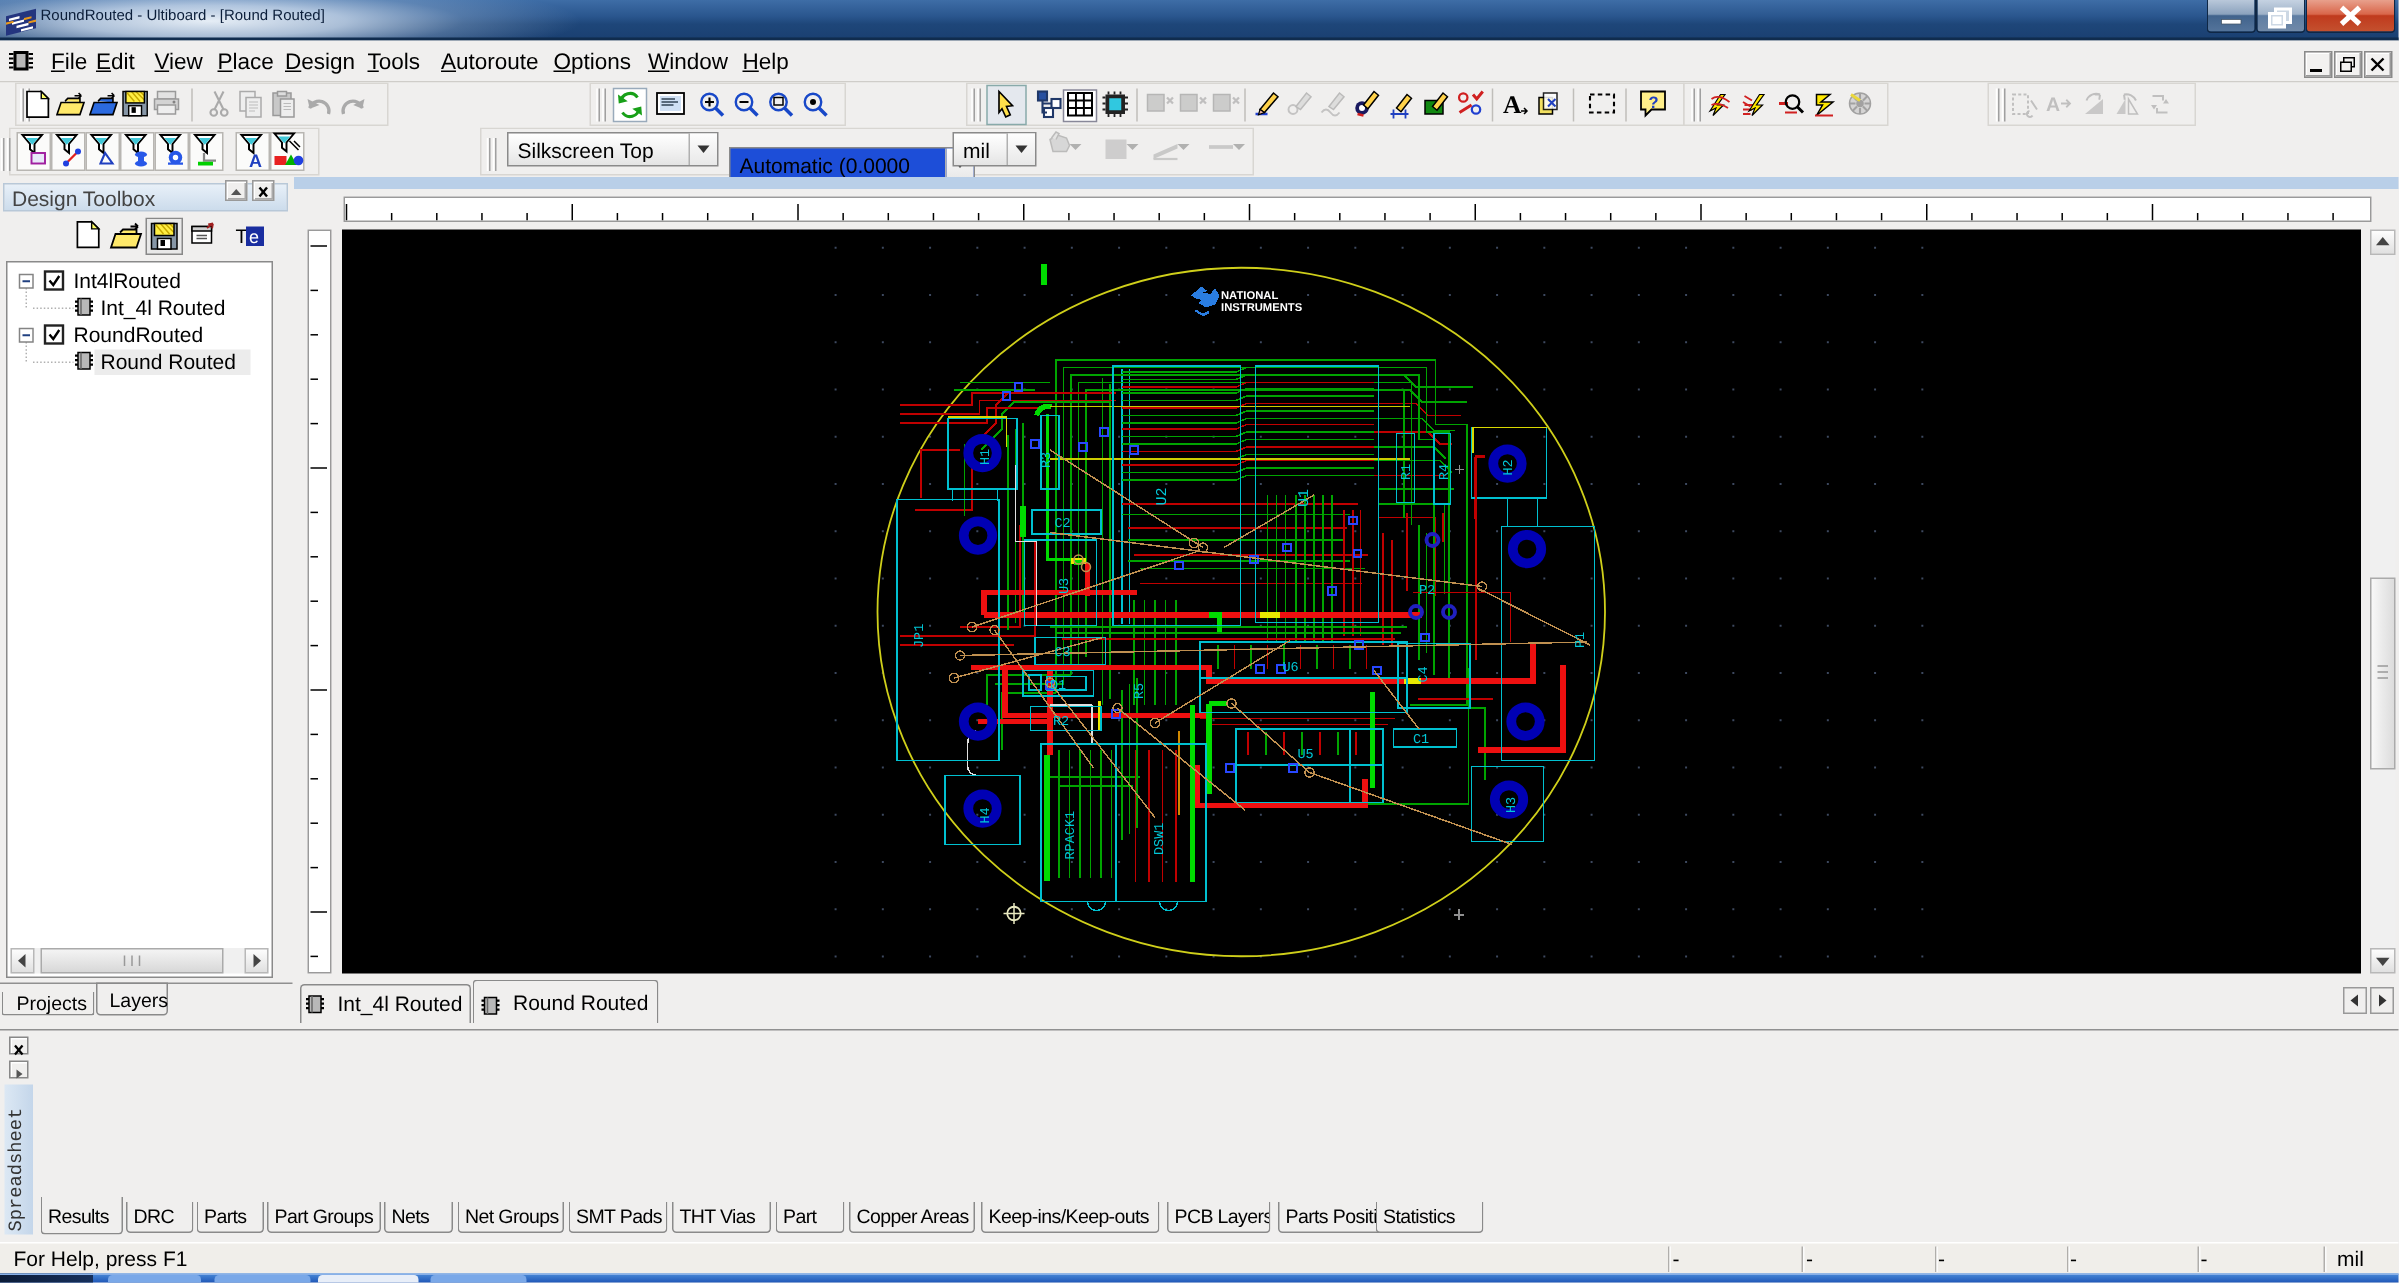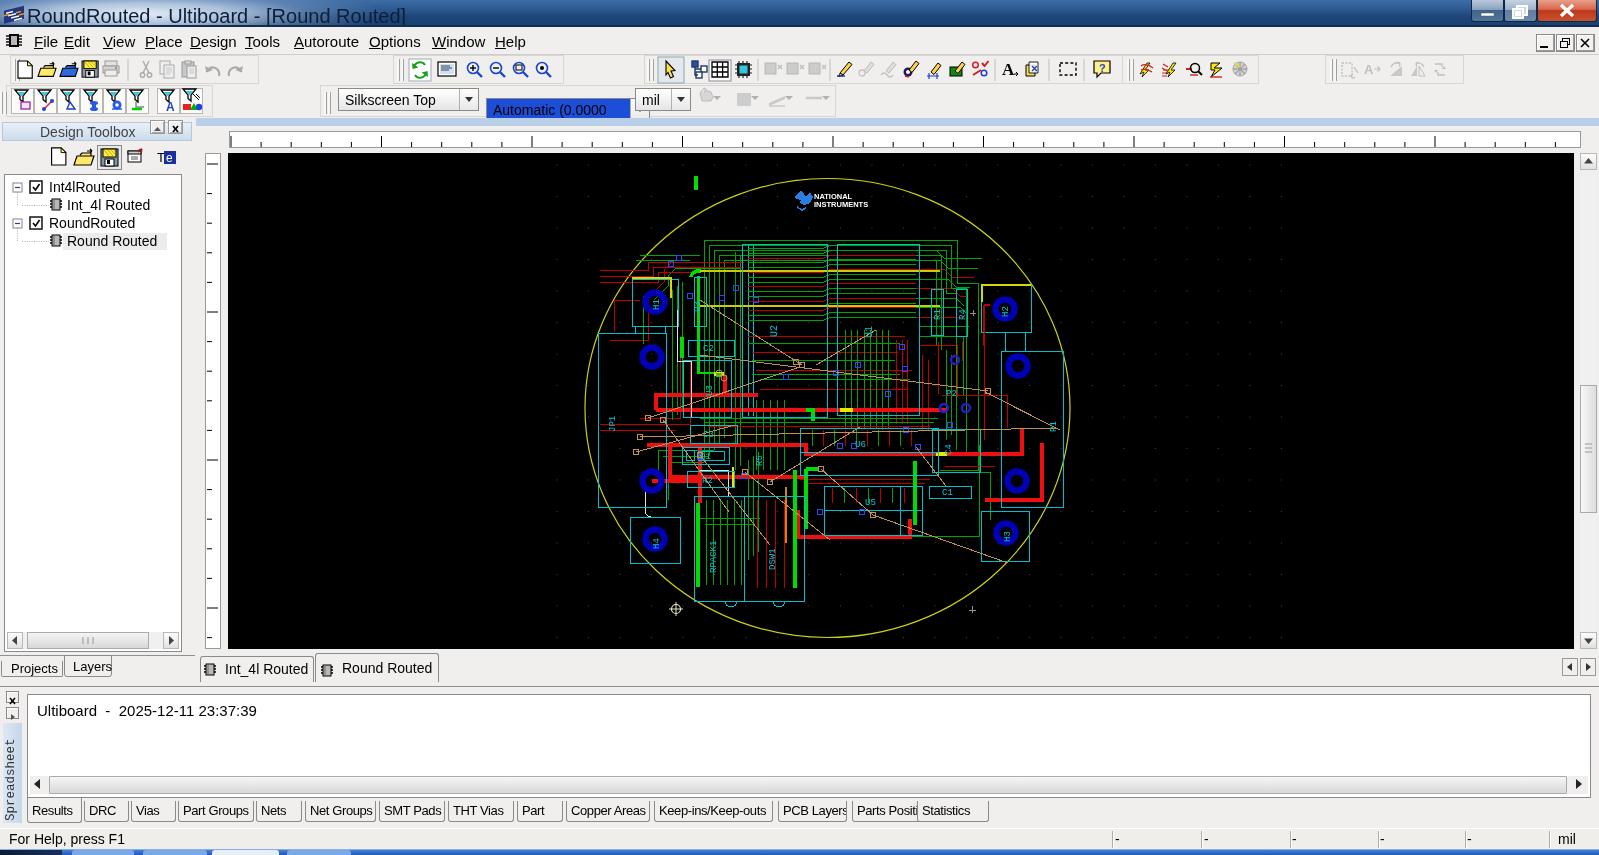--- a/index.html
+++ b/index.html
@@ -3,42 +3,42 @@
 <meta charset="utf-8">
 <style>
 * { margin:0; padding:0; box-sizing:border-box; }
 html,body { width:1599px; height:855px; overflow:hidden; font-family:"Liberation Sans", sans-serif; background:#f0efee; }
 .abs { position:absolute; }
 
 #titlebar { position:absolute; left:0; top:0; width:1599px; height:27px;
   background:linear-gradient(#3e6da6 0%, #2a568e 40%, #1e4679 60%, #1b4173 90%, #12355e 100%); }
 #titleglow { position:absolute; left:0; top:0; width:430px; height:27px;
   background:radial-gradient(ellipse 260px 30px at 140px 14px, rgba(240,246,252,0.95) 0%, rgba(205,220,238,0.8) 35%, rgba(160,185,215,0.35) 65%, rgba(150,175,210,0) 95%); }
-#titletext { position:absolute; left:27px; top:5px; font-size:20px; color:#0b1e3a; white-space:nowrap; }
+#titletext { position:absolute; left:27px; top:5px; font-size:10px; color:#0b1e3a; white-space:nowrap; }
 #titlebar .botline { position:absolute; left:0; top:25px; width:1599px; height:2px; background:#102c4e; }
 .capbtn { position:absolute; top:0px; height:22px; border:1px solid #0f2745; border-top:none; border-radius:0 0 3px 3px; }
 #btnmin  { left:1471px; width:33px; background:linear-gradient(#b9c8da 0%, #8ba2bd 45%, #41638c 50%, #54749b 100%); }
 #btnmax  { left:1504px; width:33px; background:linear-gradient(#c5d2e2 0%, #9fb2c8 45%, #5f7ea3 50%, #7089a8 100%); }
 #btncls  { left:1537px; width:60px; background:linear-gradient(#e8a08c 0%, #d9664a 45%, #c03a1d 50%, #c4512f 100%); }
 
 #menubar { position:absolute; left:0; top:27px; width:1599px; height:28px; background:#f0efee; border-bottom:1px solid #cfcdc9;}
 .menuitem { position:absolute; top:6px; font-size:15px; color:#000; }
 .menuitem u { text-decoration:underline; }
 .mdibtn { position:absolute; top:7px; width:19px; height:18px; background:#f2f1f0; border:1px solid #8a8a8a; box-shadow:inset -1px -1px 0 #9a9a9a, inset 1px 1px 0 #ffffff; font-size:11px; text-align:center; line-height:16px; color:#000; }
 
 #toolbar1 { position:absolute; left:0; top:55px; width:1599px; height:30px; background:#f0efee; }
 #toolbar2 { position:absolute; left:0; top:85px; width:1599px; height:33px; background:#f0efee; }
 .combo { position:absolute; height:23px; border:1px solid #8a8a8a; background:linear-gradient(#ffffff,#f0f0f0 60%, #e4e4e4); font-size:14px; color:#000;text-decoration:underline; }
 .combo .ctext { position:absolute; left:6px; top:3px; white-space:nowrap; overflow:hidden; }
 .combo .carr { position:absolute; right:0; top:0; width:19px; height:21px; border-left:1px solid #b0b0b0; background:linear-gradient(#fdfdfd,#e8e8e8); }
 .carr:after { content:""; position:absolute; left:5px; top:8px; border:4px solid transparent; border-top:5px solid #333; }
 
 #leftpanel { position:absolute; left:0; top:118px; width:195px; height:568px; background:#f0efee; }
 #dtb-header { position:absolute; left:2px; top:4px; width:190px; height:19px; background:linear-gradient(#e8f0f8,#ccdcec); border:1px solid #b8c8d8; }
-#dtb-header .t { position:absolute; left:5px; top:1px; font-size:14px; color:#444;margin-left:32px; }
+#dtb-header .t { position:absolute; left:5px; top:1px; font-size:14px; color:#444; }
 .dtbbtn { position:absolute; top:2px; width:15px; height:14px; background:#f0efee; border:1px solid #999; box-shadow:inset 1px 1px 0 #fff, inset -1px -1px 0 #aaa; }
 #tree { position:absolute; left:4px; top:56px; width:178px; height:478px; background:#fff; border:1px solid #8a8a8a; }
 .treerow { position:absolute; font-size:14px; color:#000; white-space:nowrap; }
 #ptabs { position:absolute; left:0px; top:536px; width:195px; font-size:13px; }
 
 #canvasarea { position:absolute; left:196px; top:118px; width:1403px; height:568px; background:#f0efee; }
 #mdistrip { position:absolute; left:0; top:0; width:1403px; height:8px; background:#b9cfe8; }
 #hruler { position:absolute; left:33px; top:13px; width:1352px; height:17px; background:#fff; border:1px solid #9a9a9a; }
 #vruler { position:absolute; left:9px; top:35px; width:16px; height:496px; background:#fff; border:1px solid #9a9a9a; }
 #blackcv { position:absolute; left:32px; top:35px; width:1346px; height:496px; background:#000; }
@@ -1093,36 +1093,24 @@
         <g stroke="#000" stroke-width="1.5">
           <line x1="3" y1="2" x2="8" y2="8"></line>
           <line x1="8" y1="2" x2="3" y2="8"></line>
         </g>
       </svg></div>
   <div class="abs" style="left:6px;top:20px;width:13px;height:12px;background:#f0efee;border:1px solid #888;box-shadow:inset 1px 1px 0 #fff"><svg width="11" height="10">
         <path d="M4,2 L8,5 L4,8 Z" fill="#555"></path>
       </svg></div>
   <div class="abs" style="left:3px;top:36px;width:19px;height:100px;background:linear-gradient(90deg,#dce8f4,#c4d6ea)"></div>
   <div class="abs" style="left:4px;top:40px;width:18px;height:94px;writing-mode:vertical-rl;transform:rotate(180deg);font-family:'Liberation Mono',monospace;font-size:12.5px;color:#333;">Spreadsheet</div>
-  <div id="sheetwhite">
-    <div style="position:absolute;left:9px;top:7px;font-size:15px">Ultiboard&nbsp; -&nbsp; 2025-12-11 23:37:39</div>
-    <div class="abs" style="left:2px;top:81px;width:1558px;height:18px;background:#f0f0f0">
-      <div class="abs" style="left:0;top:0;width:17px;height:18px;background:#f0efee"><svg width="15" height="16">
-            <path d="M10,3 L4,8 L10,13 Z" fill="#222"></path>
-          </svg></div>
-      <div class="abs" style="left:19px;top:0;width:1518px;height:18px;background:linear-gradient(#f6f6f6,#d8d8d8);border:1px solid #aaa;border-radius:1px"></div>
-      <div class="abs" style="left:1541px;top:0;width:17px;height:18px;background:#f0efee"><svg width="15" height="16">
-            <path d="M5,3 L11,8 L5,13 Z" fill="#222"></path>
-          </svg></div>
-    </div>
-  </div>
   <div id="sheettabs">
     <div class="stab active" style="left:0px;width:55px">Results</div>
     <div class="stab" style="left:57px;width:45px">DRC</div>
-    <div class="stab" style="left:104px;width:45px">Vias</div>
+    <div class="stab" style="left:104px;width:45px">Parts</div>
     <div class="stab" style="left:151px;width:76px">Part Groups</div>
     <div class="stab" style="left:229px;width:46px">Nets</div>
     <div class="stab" style="left:278px;width:71px">Net Groups</div>
     <div class="stab" style="left:352px;width:66px">SMT Pads</div>
     <div class="stab" style="left:421px;width:66px">THT Vias</div>
     <div class="stab" style="left:490px;width:46px">Part</div>
     <div class="stab" style="left:539px;width:84px">Copper Areas</div>
     <div class="stab" style="left:627px;width:119px">Keep-ins/Keep-outs</div>
     <div class="stab" style="left:751px;width:69px">PCB Layers</div>
     <div class="stab" style="left:825px;width:86px">Parts Position</div>

